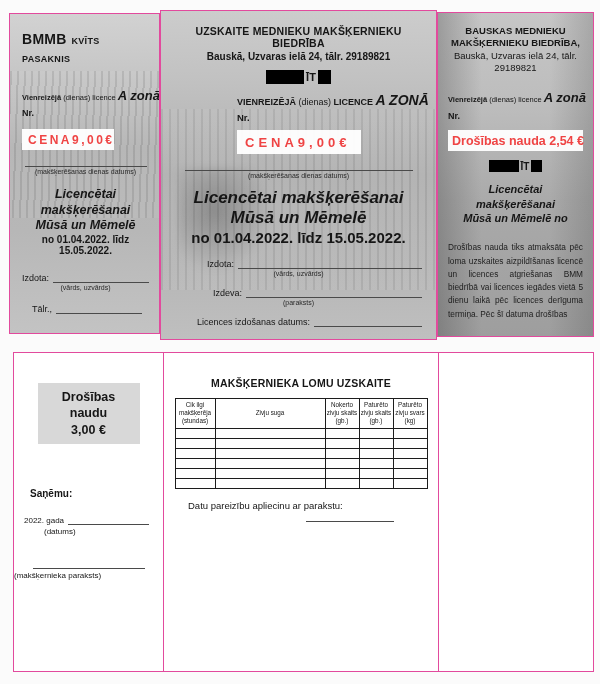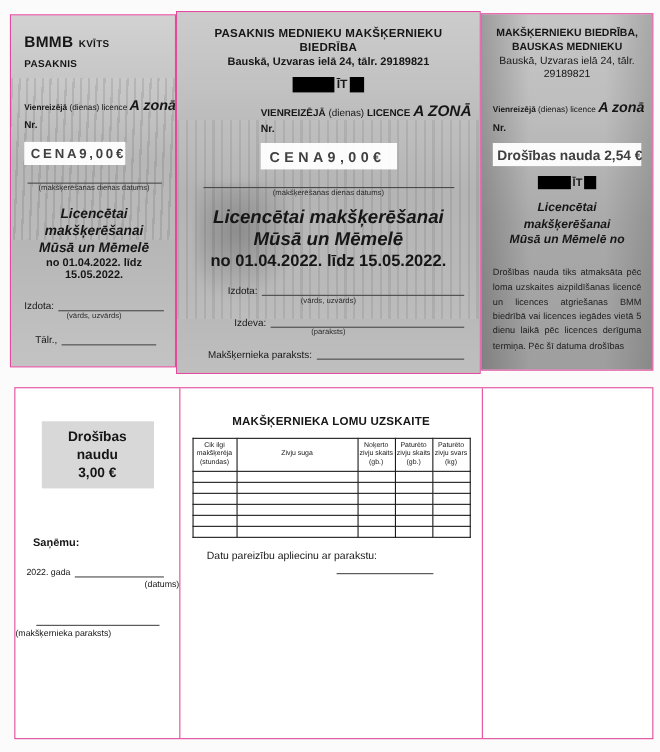--- a/index.html
+++ b/index.html
@@ -31,21 +31,21 @@
   .panel-right{left:437px;top:12px;width:157px;height:325px;
     background:linear-gradient(180deg,#c6c6c6 0%,#bdbdbd 28%,#aaaaaa 58%,#9e9e9e 100%);}
   .panel-right::before{content:"";position:absolute;inset:0;
     background:linear-gradient(90deg,rgba(60,60,60,.30) 0%,rgba(60,60,60,0) 28%,rgba(60,60,60,0) 72%,rgba(60,60,60,.22) 100%);
     pointer-events:none;}
   .panel-inner{position:relative;z-index:2;width:100%;height:100%;}
 
   
   .b{font-weight:bold;}
   .cap{font-size:7px;color:#2a2a2a;}
-  .whitebox{background:rgba(255,255,255,.95);color:#404040;}
+  .whitebox{background:rgba(255,255,255,.95);color:#ef4444;}
   .fld{display:flex;align-items:flex-end;}
   .fld .line{flex:1;border-bottom:1px solid #4a4a4a;height:11px;margin-left:4px;}
   .stamp-row{display:flex;align-items:center;justify-content:center;gap:2px;}
   .blk{background:var(--redaction-black);}
 
   
   .stub-in{padding:16px 10px 0 12px;}
   .stub-title{font-weight:bold;letter-spacing:.3px;}
   .stub-title .big{font-size:14px;}
   .stub-title .small{font-size:9px;}
@@ -108,21 +108,21 @@
   .vdiv-1{left:149px;} .vdiv-2{left:424px;}
   .b-left{position:absolute;left:0;top:0;width:149px;height:100%;}
   .b-mid{position:absolute;left:150px;top:0;width:274px;height:100%;}
   .b-right{position:absolute;left:425px;top:0;width:156px;height:100%;}
 
   .dep-box{margin:30px auto 0;width:102px;padding:6px 12px;background:var(--box-gray);
     text-align:center;font-weight:bold;font-size:12.5px;line-height:1.3;}
   .recv{margin:44px 0 0 16px;font-size:10px;font-weight:bold;}
   .year-row{display:flex;align-items:flex-end;margin:16px 14px 0 10px;font-size:8px;}
   .year-row .line{flex:1;border-bottom:1px solid #4a4a4a;height:10px;margin-left:4px;}
-  .datums-cap{text-align:right;font-size:8px;margin-top:2px;padding-left:30px;}
+  .datums-cap{text-align:left;font-size:8px;margin-top:2px;padding-left:30px;}
   .sig-line{margin:32px auto 0;width:112px;border-top:1px solid #4a4a4a;}
   .sig-cap{text-align:left;font-size:8px;margin-top:2px;}
 
   .catch-title{margin-top:24px;text-align:center;font-size:10.5px;font-weight:bold;letter-spacing:.2px;}
   table.catch{margin:9px auto 0;border-collapse:collapse;}
   table.catch th,table.catch td{border:1px solid #1c1c1c;}
   table.catch th{font-size:6.3px;font-weight:normal;line-height:1.3;text-align:center;
     vertical-align:middle;padding:2px 1px;height:26px;}
   table.catch td{height:10px;padding:0;}
   .cw1{width:40px;} .cw2{width:110px;} .cw3{width:34px;} .cw4{width:34px;} .cw5{width:34px;}
@@ -168,21 +168,21 @@
 
           <span class="line"></span>
         </div>
 
       </div>
     </div>
   </div>
 
   <div class="panel panel-mid">
     <div class="panel-inner mid-in">
-      <div class="org1">PASAKNIS MEDNIEKU MAKŠĶERNIEKU BIEDRĪBA</div>
+      <div class="org1">UZSKAITE MEDNIEKU MAKŠĶERNIEKU BIEDRĪBA</div>
       <div class="org2">Bauskā, Uzvaras ielā 24, tālr. 29189821</div>
       <div class="stamp-row mid-stamp">
         <span class="blk b1"></span>
         <span class="txt">ĪT</span>
         <span class="blk b2"></span>
       </div>
       <div class="mid-group">
         <div class="mid-licline">
           <span class="b">VIENREIZĒJĀ</span>
           <span>(dienas)</span>
@@ -200,35 +200,39 @@
         <div class="fld row pl1">
           <span>Izdota:</span>
           <span class="line"></span>
         </div>
         <div class="cap cap-center">(vārds, uzvārds)</div>
         <div class="fld row pl2">
           <span>Izdeva:</span>
           <span class="line"></span>
         </div>
         <div class="cap cap-center">(paraksts)</div>
+        <div class="fld row pl3">
+          <span>Licences izdošanas datums:</span>
+          <span class="line"></span>
+        </div>
         <div class="fld row pl4">
           <span>Makšķernieka paraksts:</span>
           <span class="line"></span>
         </div>
 
       </div>
 
     </div>
   </div>
 
   <div class="panel panel-right">
     <div class="panel-inner right-in">
       <div class="r-org">
+        <div class="bold-line">BAUSKAS MEDNIEKU</div>
         <div class="bold-line">MAKŠĶERNIEKU BIEDRĪBA,</div>
-        <div class="bold-line">BAUSKAS MEDNIEKU</div>
         <div>Bauskā, Uzvaras ielā 24, tālr.</div>
         <div>29189821</div>
       </div>
       <div class="r-licline">
         <span class="b">Vienreizējā</span>
         <span>(dienas) licence</span>
         <span class="zone">A zonā</span>
       </div>
       <div class="r-nr">Nr.</div>
       <div class="whitebox r-amount">Drošības nauda 2,54 €</div>

